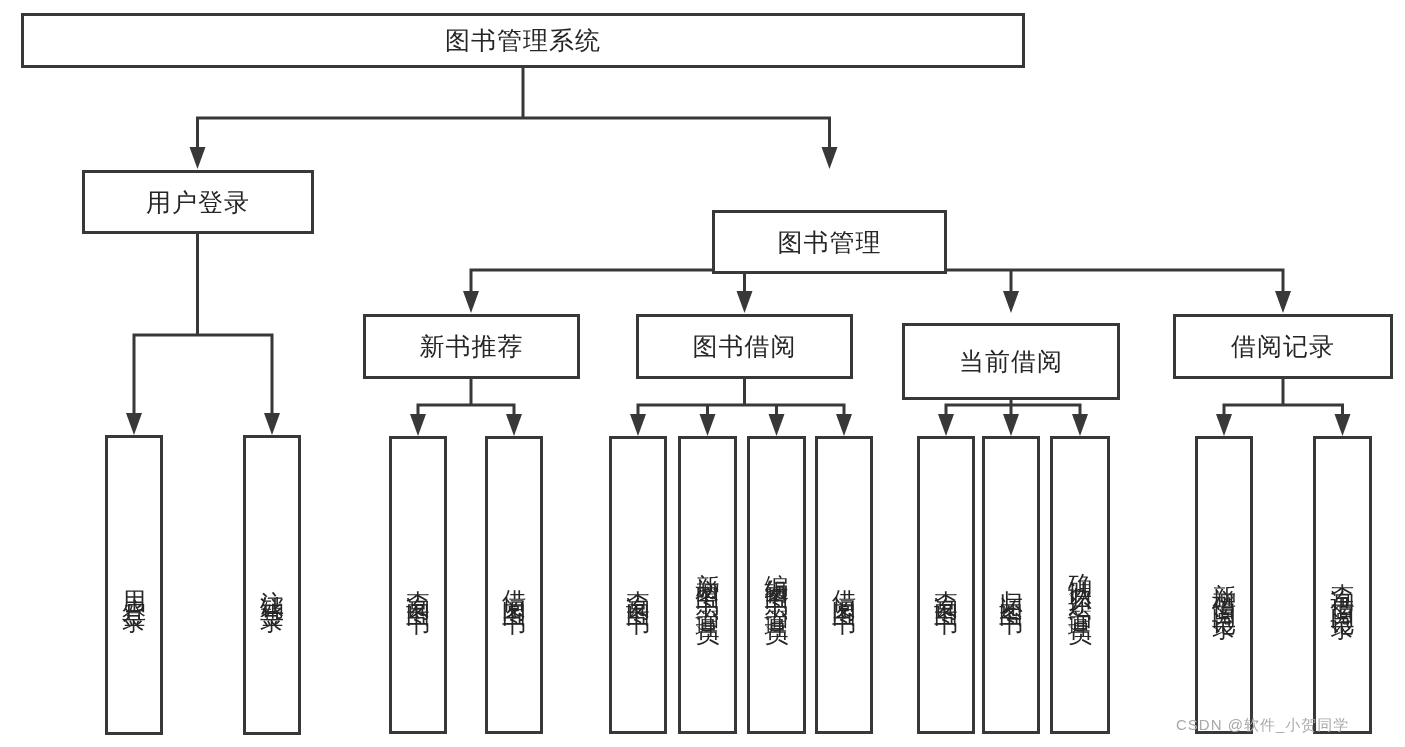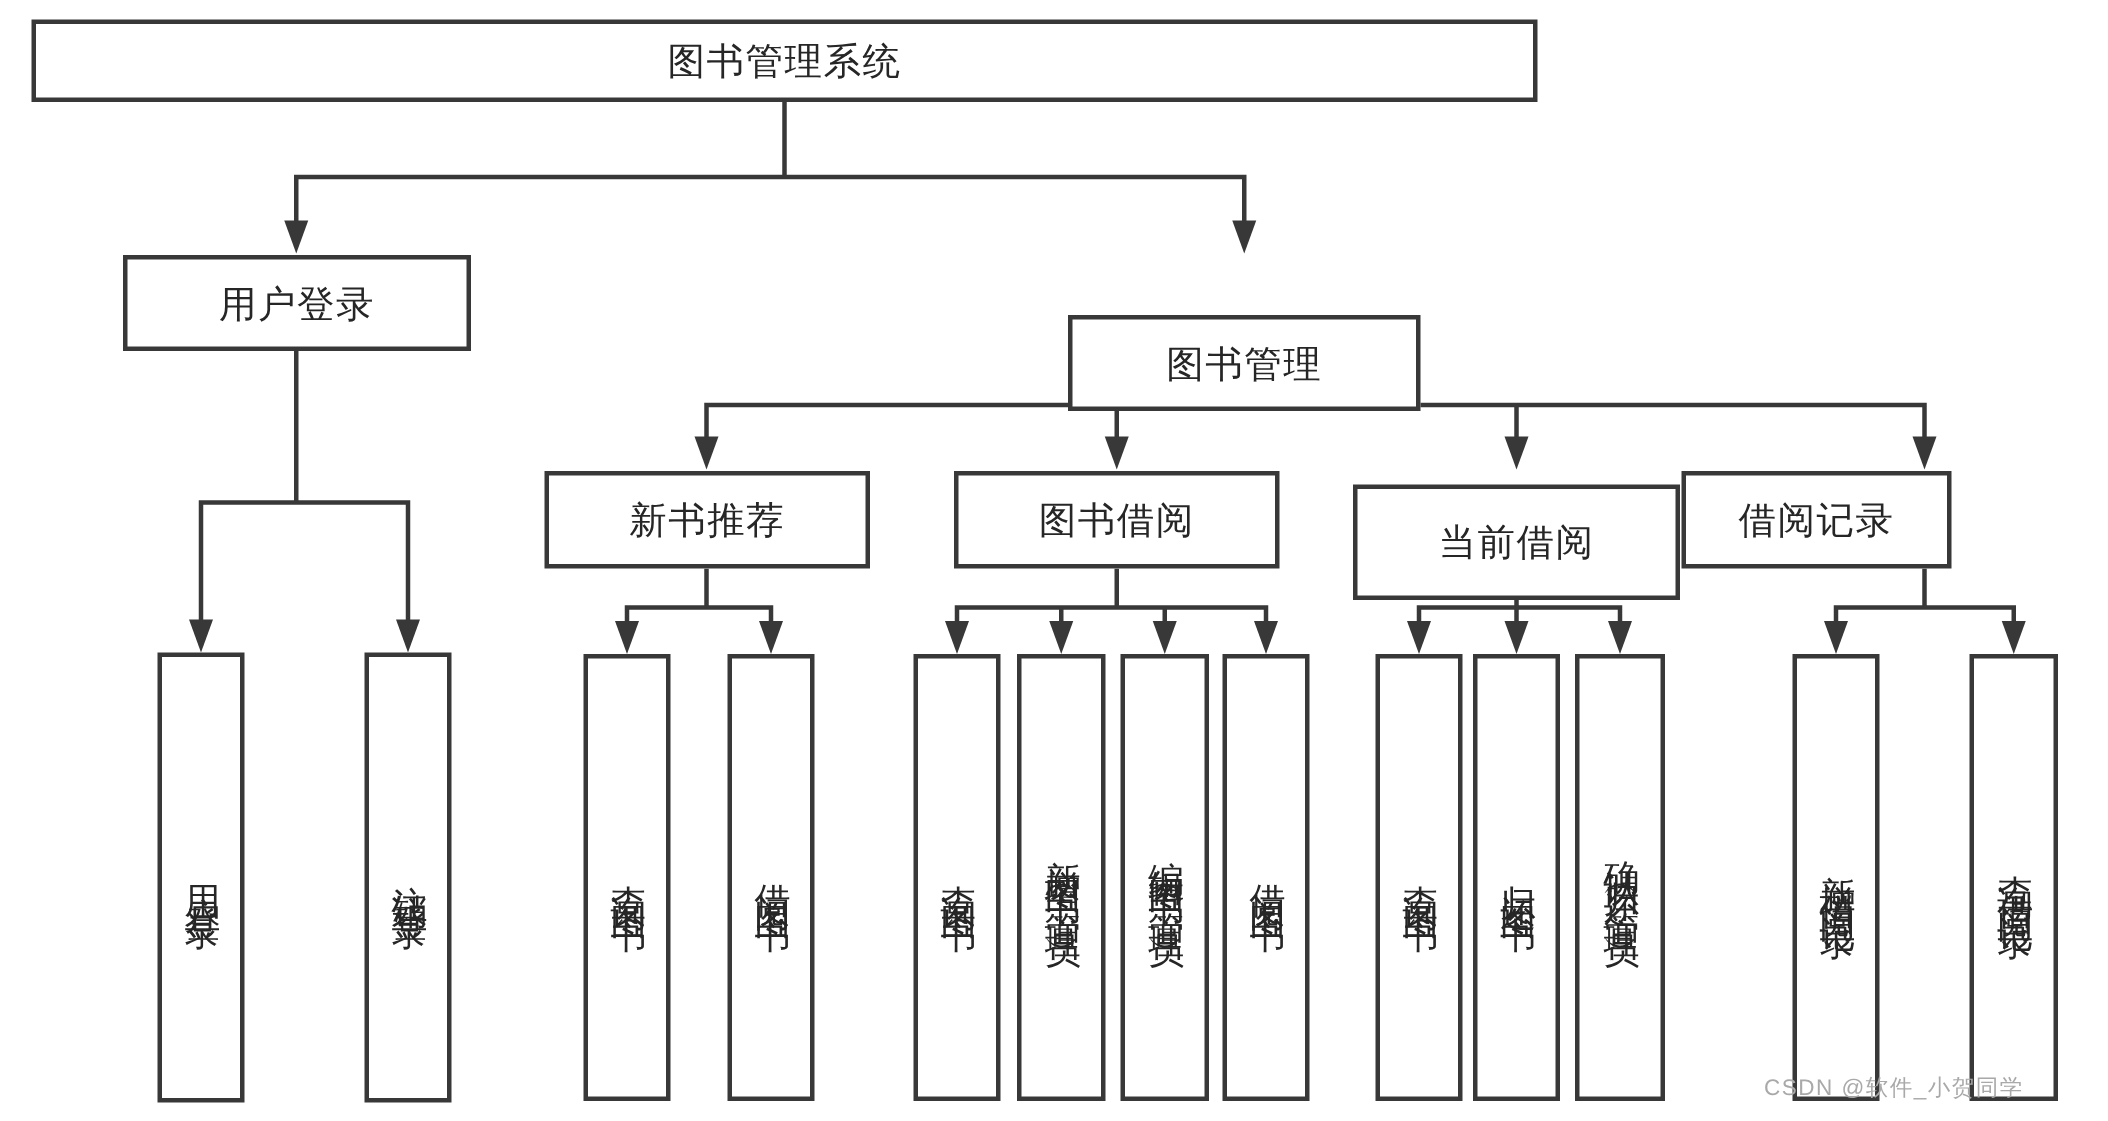--- a/index.html
+++ b/index.html
@@ -120,21 +120,21 @@
 
   <div class="node h-node" style="left:636px;top:314px;width:217px;height:65px;">
     <span>图书借阅</span>
   </div>
   <div class="node h-node" style="left:363px;top:314px;width:217px;height:65px;">
     <span>新书推荐</span>
   </div>
   <div class="node h-node" style="left:902px;top:323px;width:218px;height:77px;text-align:center;">
     <span>当前借阅</span>
   </div>
-  <div class="node h-node" style="left:1121px;top:314px;width:180px;height:65px;text-align:right;">
+  <div class="node h-node" style="left:1173px;top:314px;width:220px;height:65px;text-align:right;">
     <span>借阅记录</span>
   </div>
 
   <div class="node v-node" style="left:105px;top:435px;width:58px;height:300px;">
     <span>用户登录</span>
   </div>
   <div class="node v-node" style="left:243px;top:435px;width:58px;height:300px;">
     <span>注销登录</span>
   </div>
 

